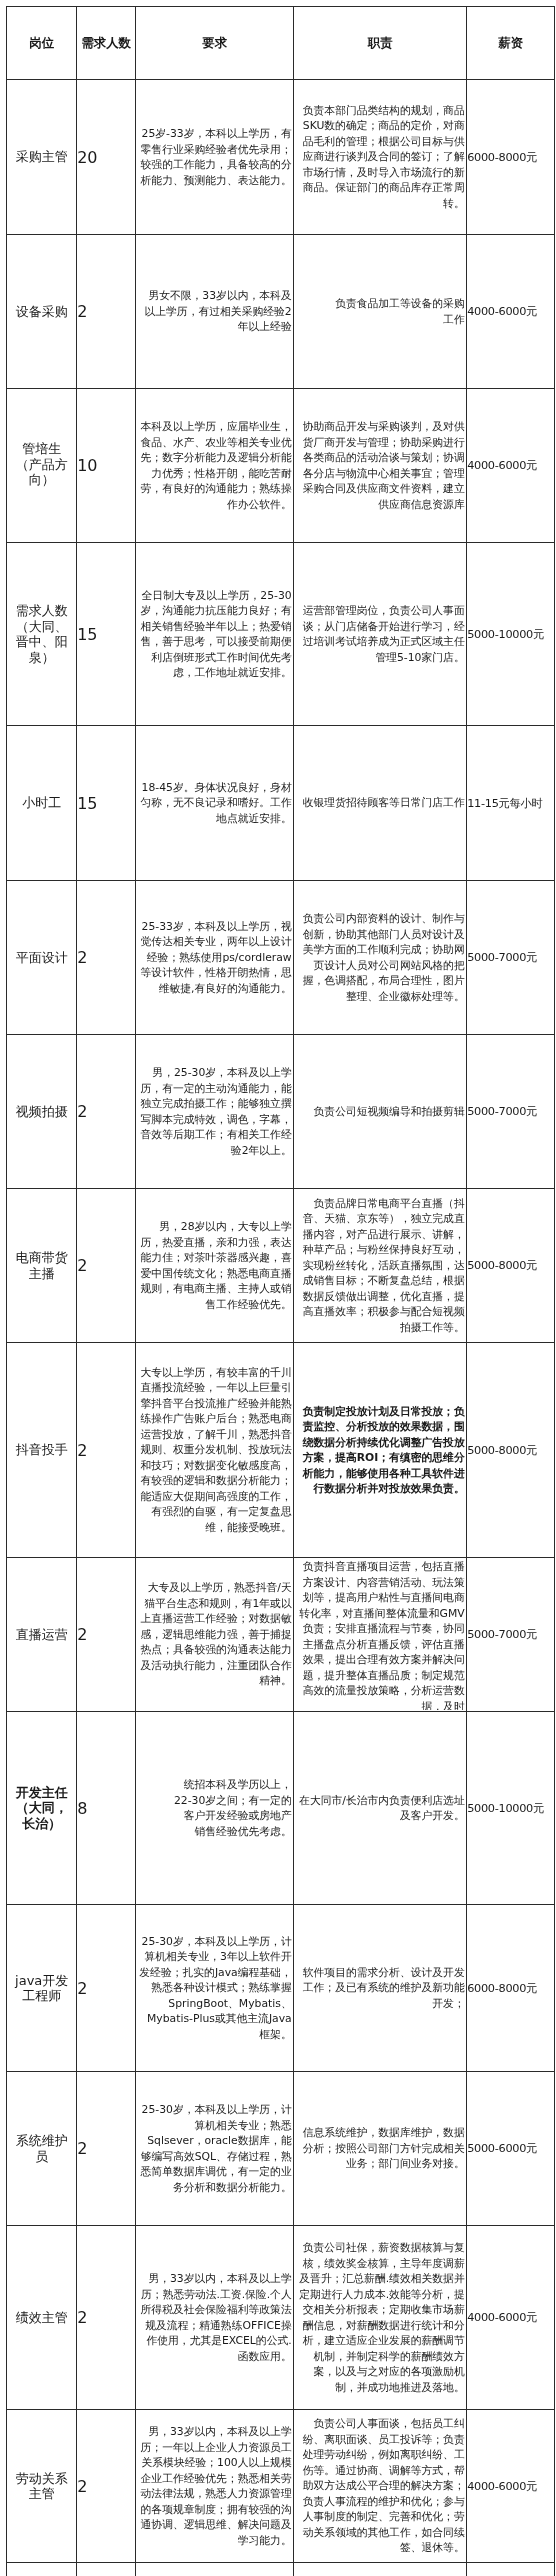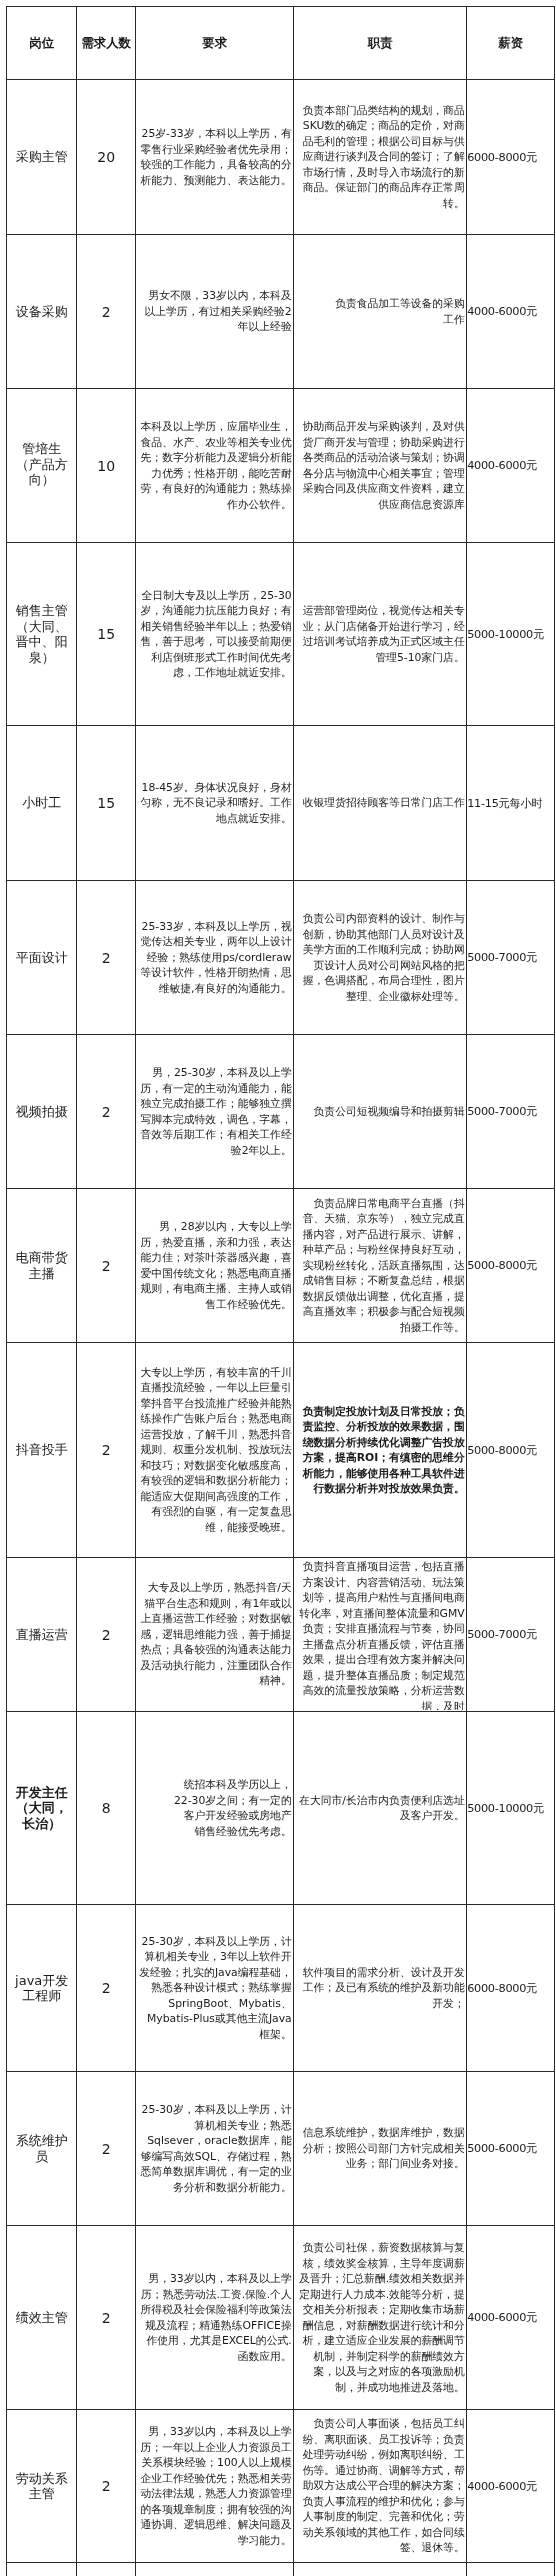--- a/index.html
+++ b/index.html
@@ -8,21 +8,21 @@
   .jobs-table { position: absolute; left: 6.2px; top: 6.2px; width: 547px;
                 border-collapse: collapse; table-layout: fixed; }
   .jobs-table th, .jobs-table td { border: 0.8px solid #2a2a2a; vertical-align: middle;
                 overflow: hidden; padding: 0; }
   .jobs-table th { font-size: 12.4px; font-weight: bold; text-align: center; height: 72px;
                    font-family: "DejaVu Serif", "Liberation Serif", serif; }
   .jobs-table thead tr { border-bottom: 1.3px solid #1a1a1a; }
   .col-pos { width: 70px; } .col-num { width: 59px; } .col-req { width: 158px; }
   .col-duty { width: 173px; } .col-pay { width: 88px; }
   td.pos { text-align: center; font-size: 13px; line-height: 15.5px; padding: 0 3.1px; }
-  td.num { text-align: center; font-size: 14px; }
+  td.num { text-align: left; font-size: 16px; }
   td.req, td.duty { text-align: right; font-size: 10.8px; line-height: 15.5px; padding: 0 1.5px; }
   td.pay { text-align: left; font-size: 11.3px; white-space: nowrap; letter-spacing: -0.3px; }
   .cell-inner { display: block; overflow: hidden; }
 </style>
 </head>
 <body>
 
 <table class="jobs-table">
   <colgroup>
     <col class="col-pos">
@@ -87,30 +87,30 @@
         </td>
         <td class="duty">
           <div class="cell-inner" style="max-height: 151px; white-space: pre-line;">协助商品开发与采购谈判，及对供货厂商开发与管理；协助采购进行各类商品的活动洽谈与策划；协调各分店与物流中心相关事宜；管理采购合同及供应商文件资料，建立供应商信息资源库</div>
         </td>
         <td class="pay">
           <div class="cell-inner" style="max-height: 151px;">4000-6000元</div>
         </td>
       </tr>
       <tr style="height: 183px;">
         <td class="pos">
-          <div class="cell-inner" style="max-height: 181px;">销售主管（大同、晋中、阳泉）</div>
+          <div class="cell-inner" style="max-height: 181px;">需求人数（大同、晋中、阳泉）</div>
         </td>
         <td class="num">
           <div class="cell-inner" style="max-height: 181px;">15</div>
         </td>
         <td class="req">
           <div class="cell-inner" style="max-height: 181px;">全日制大专及以上学历，25-30岁，沟通能力抗压能力良好；有相关销售经验半年以上；热爱销售，善于思考，可以接受前期便利店倒班形式工作时间优先考虑，工作地址就近安排。</div>
         </td>
         <td class="duty">
-          <div class="cell-inner" style="max-height: 181px; white-space: pre-line;">运营部管理岗位，视觉传达相关专业；从门店储备开始进行学习，经过培训考试培养成为正式区域主任管理5-10家门店。</div>
+          <div class="cell-inner" style="max-height: 181px; white-space: pre-line;">运营部管理岗位，负责公司人事面谈；从门店储备开始进行学习，经过培训考试培养成为正式区域主任管理5-10家门店。</div>
         </td>
         <td class="pay">
           <div class="cell-inner" style="max-height: 181px;">5000-10000元</div>
         </td>
       </tr>
       <tr style="height: 155px;">
         <td class="pos">
           <div class="cell-inner" style="max-height: 152px;">小时工</div>
         </td>
         <td class="num">

